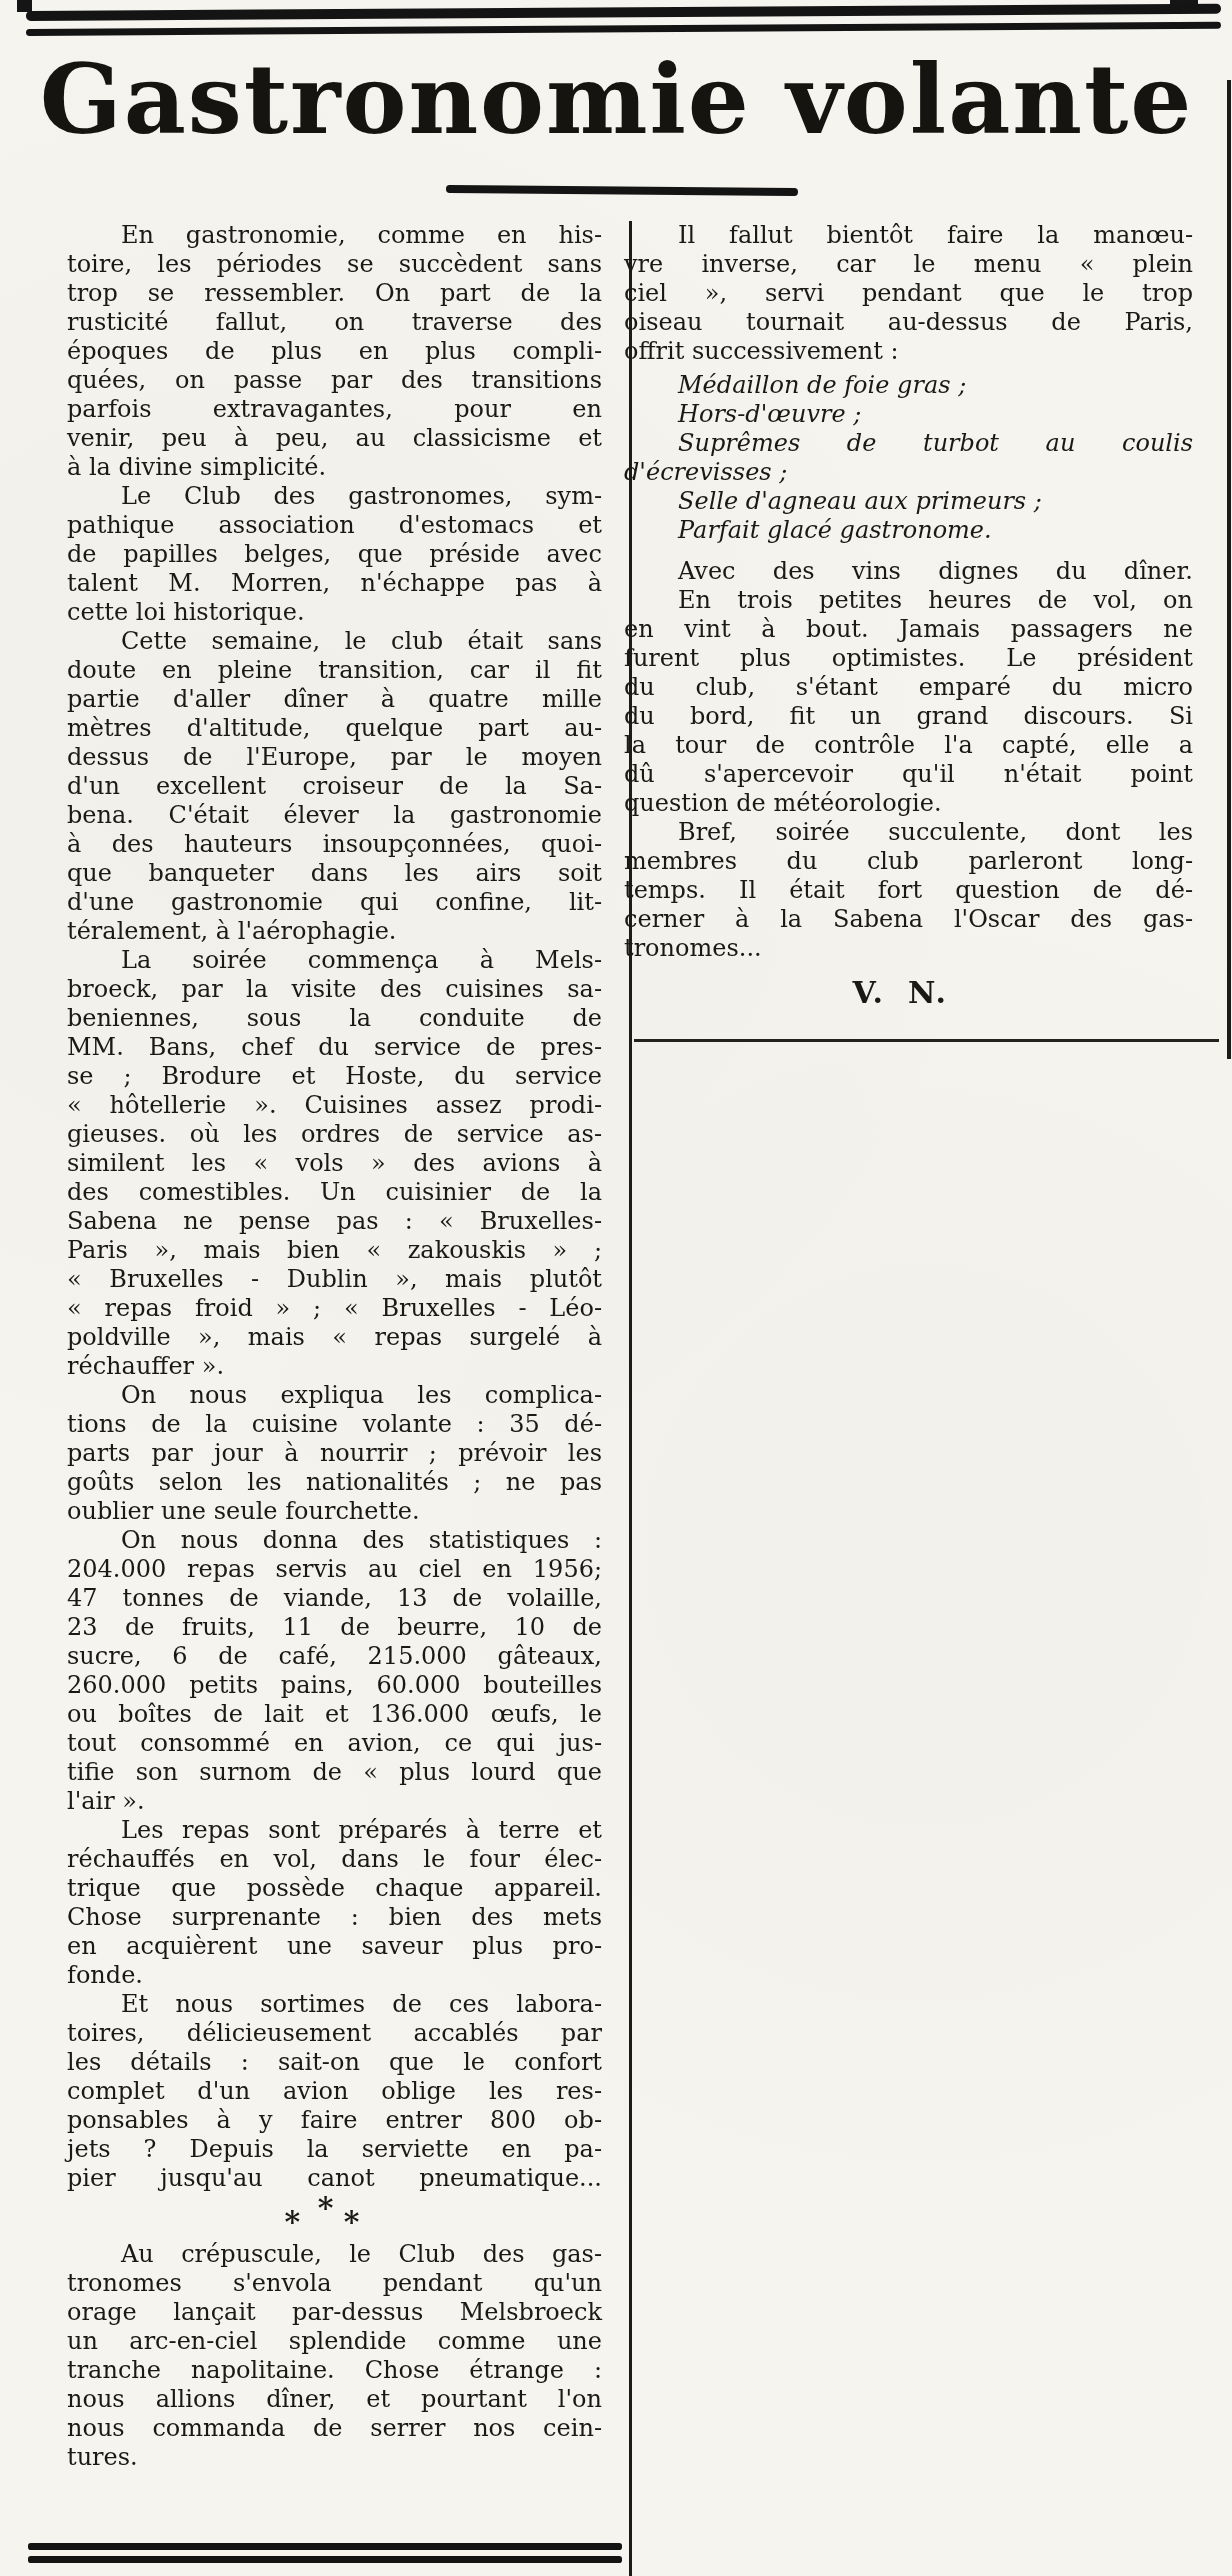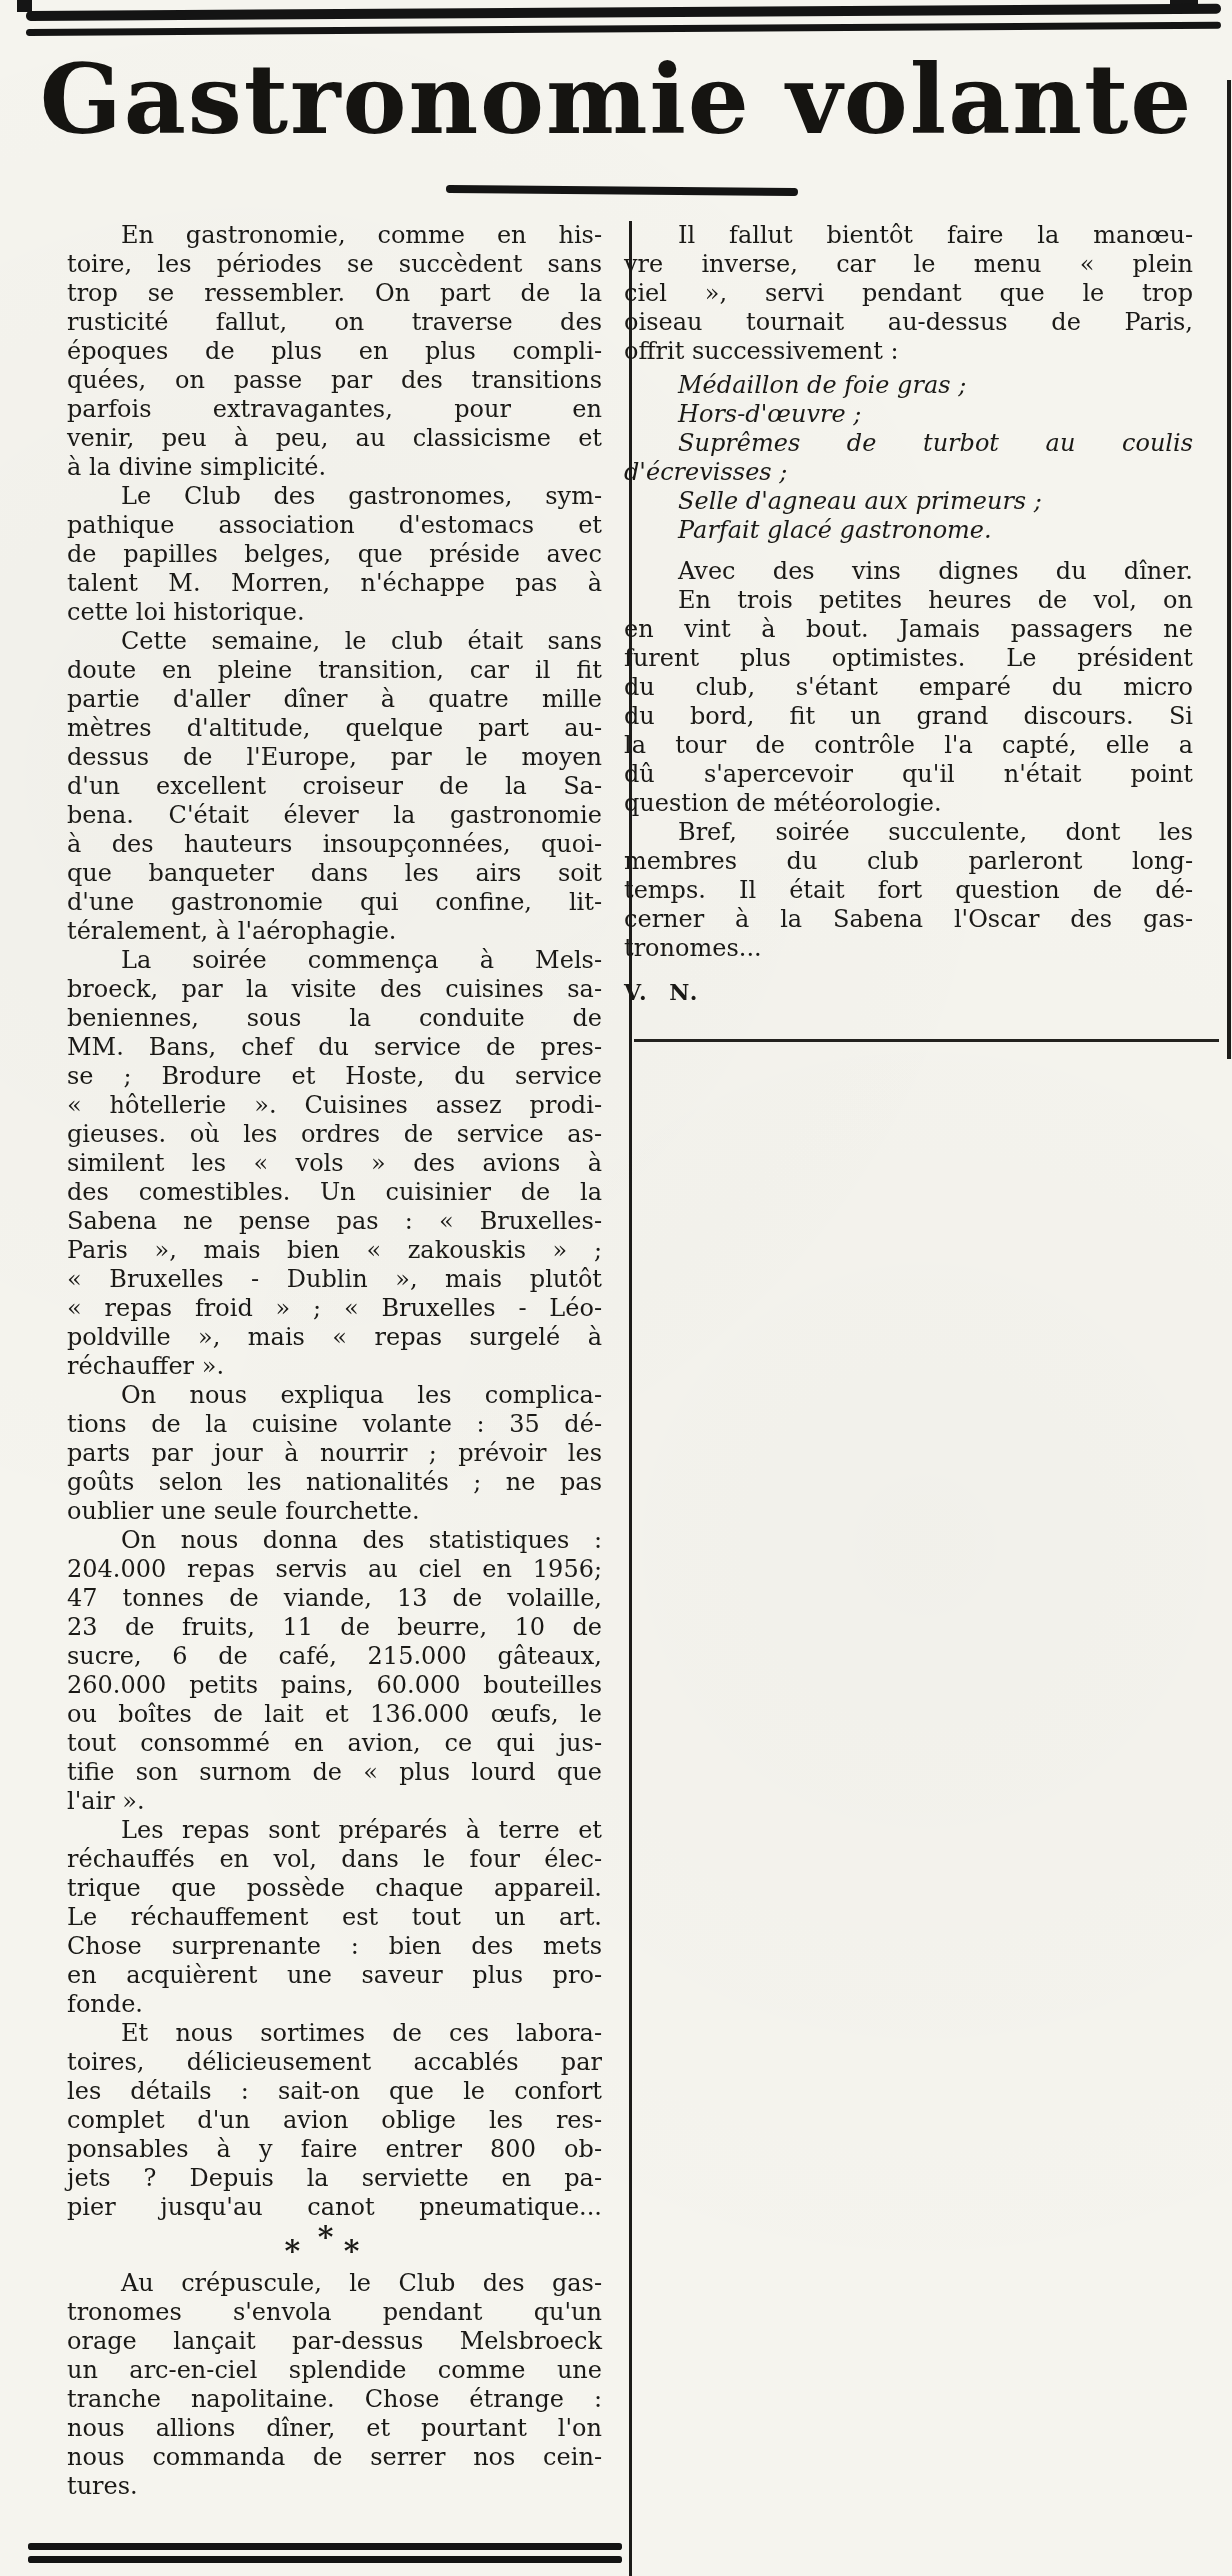--- a/index.html
+++ b/index.html
@@ -46,22 +46,22 @@
   .txl.menu-first{margin-top:4.7px;}
   .txl.menu-after{margin-top:12px;}
 
   .sep{position:relative;height:47px;font-size:30px;font-weight:bold;}
   .sep span{position:absolute;line-height:1;}
   .sep .s1{left:calc(50% - 16.7px);top:0;}
   .sep .s2a{left:calc(50% - 50px);top:14px;}
   .sep .s2b{left:calc(50% + 9.3px);top:14px;}
 
   .sig{
-    text-align:left;padding-right:16.7px;margin-top:15px;
-    font-size:22px;font-weight:bold;letter-spacing:1.9px;word-spacing:11px;
+    text-align:center;padding-right:16.7px;margin-top:15px;
+    font-size:30px;font-weight:bold;letter-spacing:1.9px;word-spacing:11px;
   }
 </style>
 </head>
 <body>
 
 <div class="sheet">
   <div class="cmark-a"></div>
   <div class="cmark-b"></div>
   <div class="hrule rule-top-1"></div>
   <div class="hrule rule-top-2"></div>
@@ -124,21 +124,20 @@
       <div class="txl st">23 de fruits, 11 de beurre, 10 de</div>
       <div class="txl st">sucre, 6 de café, 215.000 gâteaux,</div>
       <div class="txl st">260.000 petits pains, 60.000 bouteilles</div>
       <div class="txl st">ou boîtes de lait et 136.000 œufs, le</div>
       <div class="txl st">tout consommé en avion, ce qui jus-</div>
       <div class="txl st">tifie son surnom de « plus lourd que</div>
       <div class="txl pl">l'air ».</div>
       <div class="txl ind st">Les repas sont préparés à terre et</div>
       <div class="txl st">réchauffés en vol, dans le four élec-</div>
       <div class="txl st">trique que possède chaque appareil.</div>
-      <div class="txl st">Le réchauffement est tout un art.</div>
       <div class="txl st">Chose surprenante : bien des mets</div>
       <div class="txl st">en acquièrent une saveur plus pro-</div>
       <div class="txl pl">fonde.</div>
       <div class="txl ind st">Et nous sortimes de ces labora-</div>
       <div class="txl st">toires, délicieusement accablés par</div>
       <div class="txl st">les détails : sait-on que le confort</div>
       <div class="txl st">complet d'un avion oblige les res-</div>
       <div class="txl st">ponsables à y faire entrer 800 ob-</div>
       <div class="txl st">jets ? Depuis la serviette en pa-</div>
       <div class="txl st">pier jusqu'au canot pneumatique...</div>

